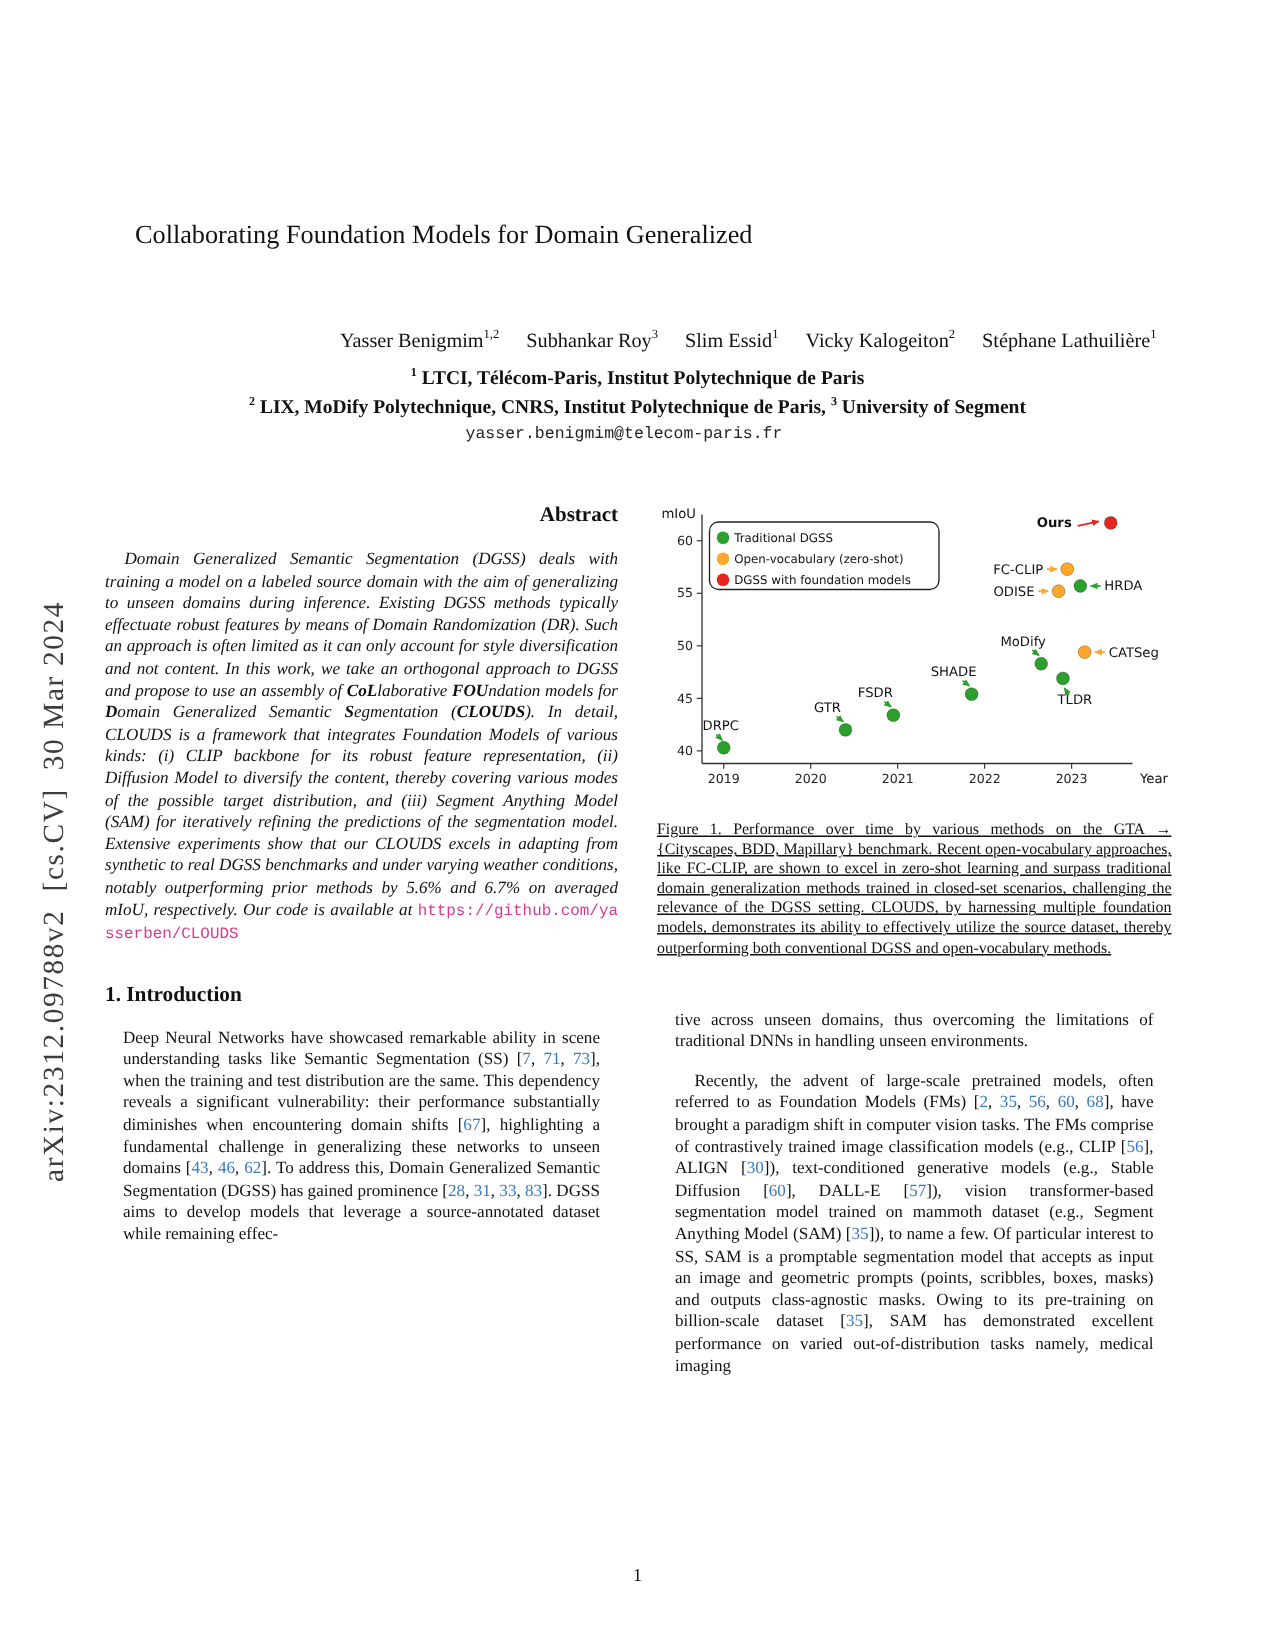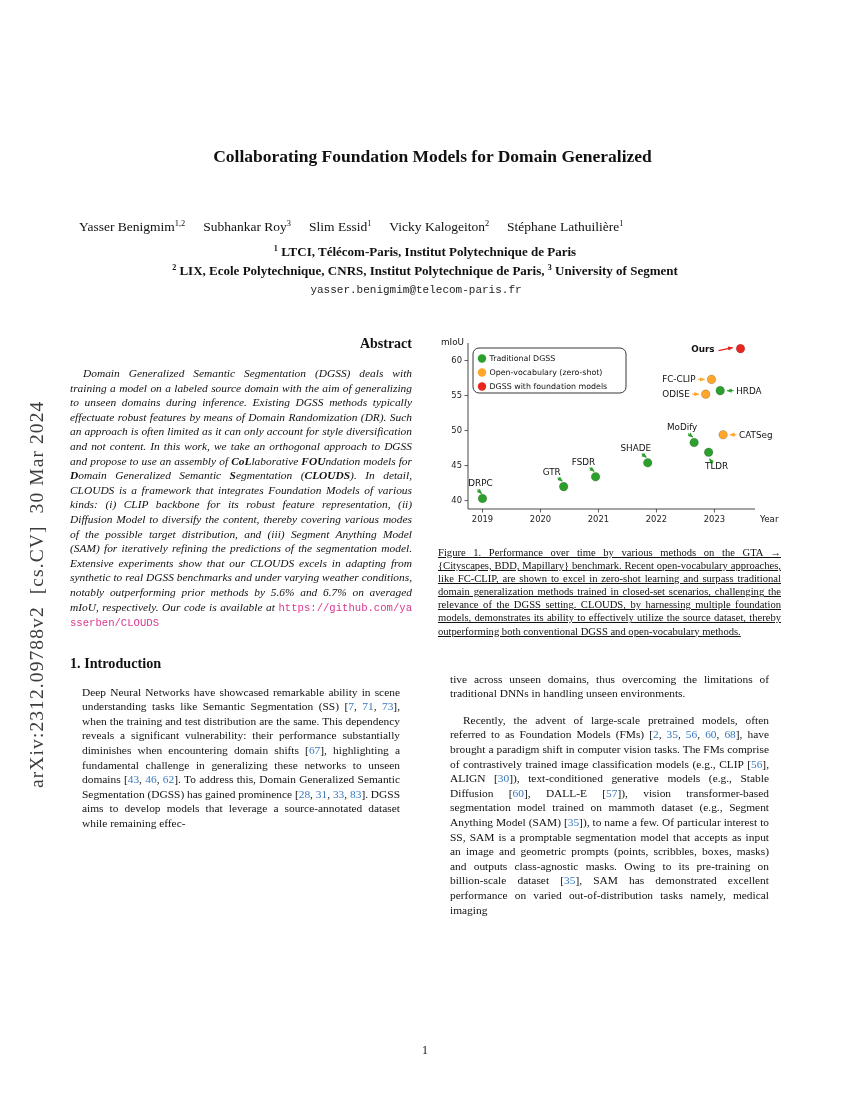--- a/index.html
+++ b/index.html
@@ -1,22 +1,22 @@
 <!DOCTYPE html>
 <html><head>
 <meta charset="utf-8">
 <style>
   html,body{margin:0;padding:0;background:#ffffff;}
   .page{position:relative;width:850px;height:1100px;background:#fff;overflow:hidden;
         font-family:"Liberation Serif","DejaVu Serif",serif;color:#111;}
   .banner{position:absolute;top:788px;left:26px;transform:rotate(-90deg);transform-origin:left top;
           white-space:pre;font-size:19.5px;letter-spacing:1.1px;color:#3d3d3d;}
-  .title{position:absolute;top:144px;left:90px;right:75px;text-align:center;
-         font-size:17.5px;font-weight:bold;line-height:25px;}
-  .authors{position:absolute;top:219px;left:70px;right:70px;text-align:left;font-size:13.5px;}
+  .title{position:absolute;top:144px;left:90px;right:75px;
+         font-size:17.5px;font-weight:normal;line-height:25px;}
+  .authors{position:absolute;top:219px;left:70px;right:70px;text-align:right;font-size:13.5px;}
   .author{margin:0 9px;white-space:nowrap;}
   sup{font-size:62%;vertical-align:super;line-height:0;}
   .affils{position:absolute;top:243px;left:70px;right:70px;text-align:center;
           font-size:13px;line-height:18.5px;font-weight:bold;}
   .email{position:absolute;top:284px;left:52px;right:70px;text-align:center;
          font-family:"Liberation Mono","DejaVu Sans Mono",monospace;font-size:11px;color:#222;}
   .col-left{position:absolute;left:70px;width:342px;top:336px;}
   .col-right{position:absolute;left:438px;width:343px;top:333px;}
   .abstract-h{text-align:right;font-size:14px;font-weight:bold;margin:0 0 14px 0;}
   .abstract{font-style:italic;font-size:11.4px;line-height:14.6px;text-align:justify;
@@ -42,21 +42,21 @@
   <div class="banner">arXiv:2312.09788v2  [cs.CV]  30 Mar 2024</div>
 
   <div class="title">
     <div>Collaborating Foundation Models for Domain Generalized</div>
   </div>
 
   <div class="authors"><span class="author">Yasser Benigmim<sup>1,2</sup></span><span class="author">Subhankar Roy<sup>3</sup></span><span class="author">Slim Essid<sup>1</sup></span><span class="author">Vicky Kalogeiton<sup>2</sup></span><span class="author">Stéphane Lathuilière<sup>1</sup></span></div>
 
   <div class="affils">
     <div><sup>1</sup><span> LTCI, Télécom-Paris, Institut Polytechnique de Paris</span></div>
-    <div><sup>2</sup><span> LIX, Ecole Polytechnique, CNRS, Institut Polytechnique de Paris, </span><sup>3</sup><span> University of Segment</span></div>
+    <div><sup>2</sup><span> LIX, MoDify Polytechnique, CNRS, Institut Polytechnique de Paris, </span><sup>3</sup><span> University of Segment</span></div>
   </div>
 
   <div class="email">yasser.benigmim@telecom-paris.fr</div>
 
   <div class="col-left">
     <h2 class="abstract-h">Abstract</h2>
     <p class="abstract"><span>Domain Generalized Semantic Segmentation (DGSS) deals with training a model on a labeled source domain with the aim of generalizing to unseen domains during inference. Existing DGSS methods typically effectuate robust features by means of Domain Randomization (DR). Such an approach is often limited as it can only account for style diversification and not content. In this work, we take an orthogonal approach to DGSS and propose to use an assembly of </span><span class="seg-b">CoL</span><span>laborative </span><span class="seg-b">FOU</span><span>ndation models for </span><span class="seg-b">D</span><span>omain Generalized Semantic </span><span class="seg-b">S</span><span>egmentation (</span><span class="seg-b">CLOUDS</span><span>). In detail, CLOUDS is a framework that integrates Foundation Models of various kinds: (i) CLIP backbone for its robust feature representation, (ii) Diffusion Model to diversify the content, thereby covering various modes of the possible target distribution, and (iii) Segment Anything Model (SAM) for iteratively refining the predictions of the segmentation model. Extensive experiments show that our CLOUDS excels in adapting from synthetic to real DGSS benchmarks and under varying weather conditions, notably outperforming prior methods by 5.6% and 6.7% on averaged mIoU, respectively. Our code is available at </span><span class="seg-url">https://github.com/yasserben/CLOUDS</span></p>
     <h2 class="section-h">1. Introduction</h2>
     <p class="body-par"><span>Deep Neural Networks have showcased remarkable ability in scene understanding tasks like Semantic Segmentation (SS) [</span><span class="seg-c">7</span><span>, </span><span class="seg-c">71</span><span>, </span><span class="seg-c">73</span><span>], when the training and test distribution are the same. This dependency reveals a significant vulnerability: their performance substantially diminishes when encountering domain shifts [</span><span class="seg-c">67</span><span>], highlighting a fundamental challenge in generalizing these networks to unseen domains [</span><span class="seg-c">43</span><span>, </span><span class="seg-c">46</span><span>, </span><span class="seg-c">62</span><span>]. To address this, Domain Generalized Semantic Segmentation (DGSS) has gained prominence [</span><span class="seg-c">28</span><span>, </span><span class="seg-c">31</span><span>, </span><span class="seg-c">33</span><span>, </span><span class="seg-c">83</span><span>]. DGSS aims to develop models that leverage a source-annotated dataset while remaining effec-</span></p>
   </div>

